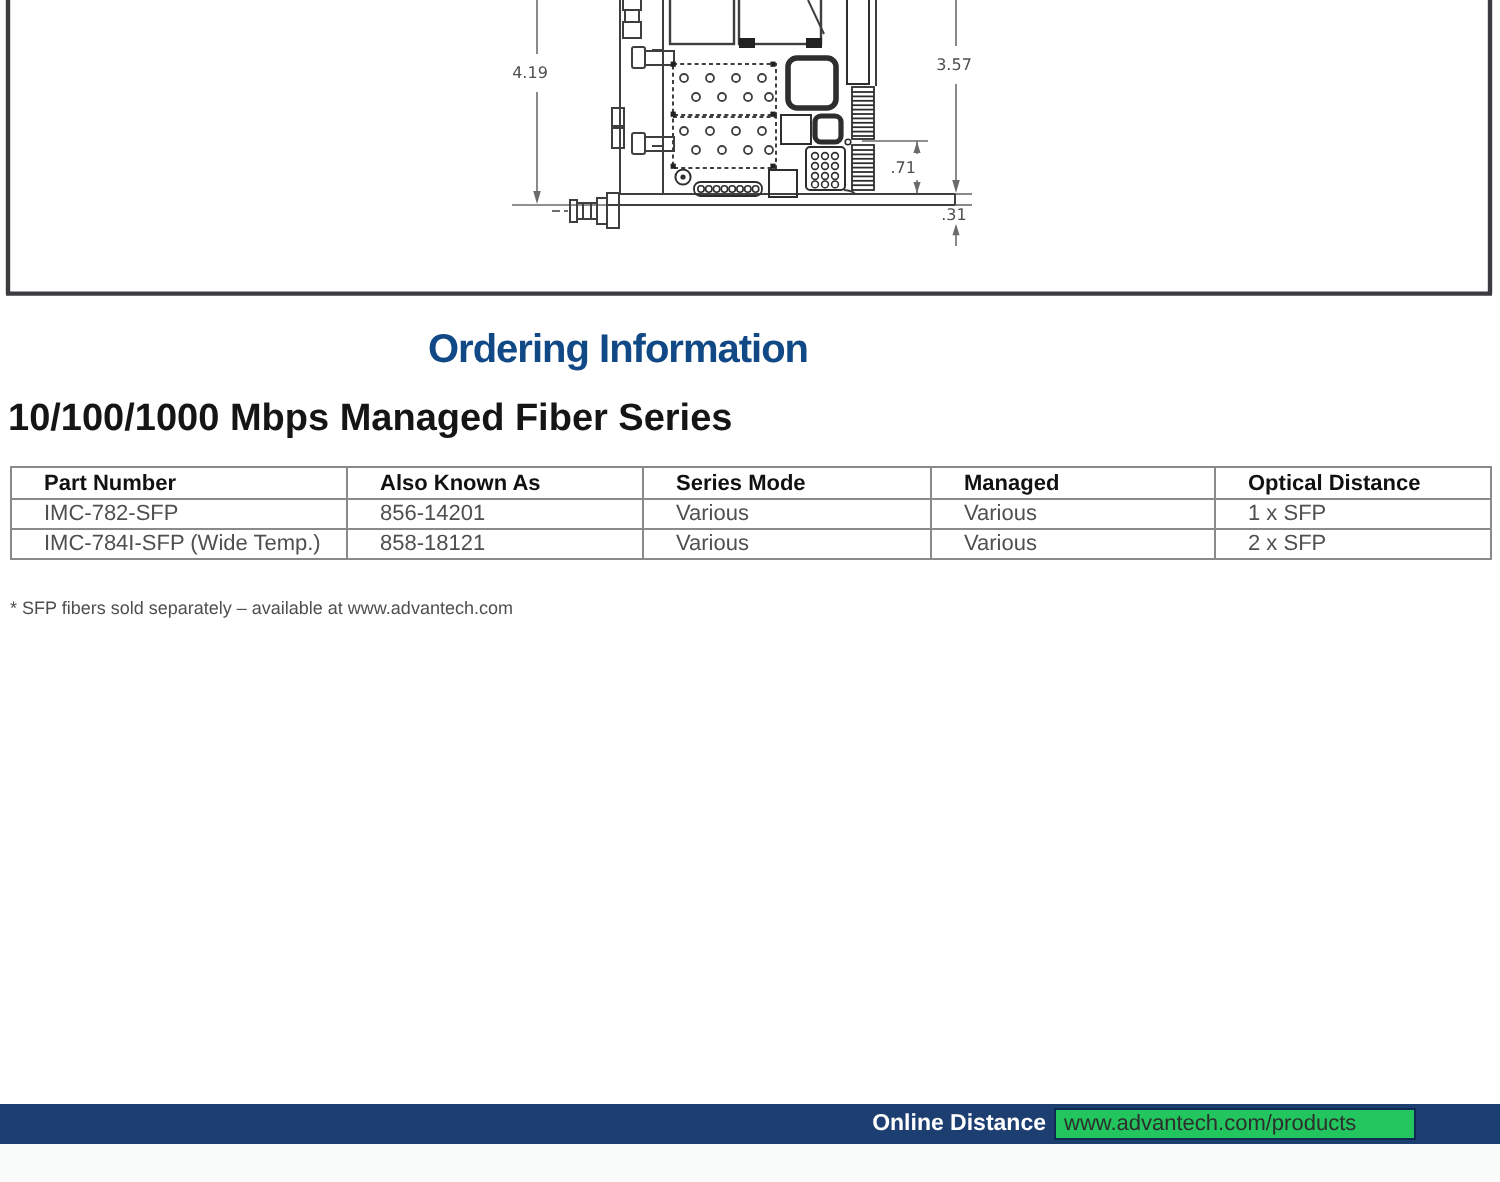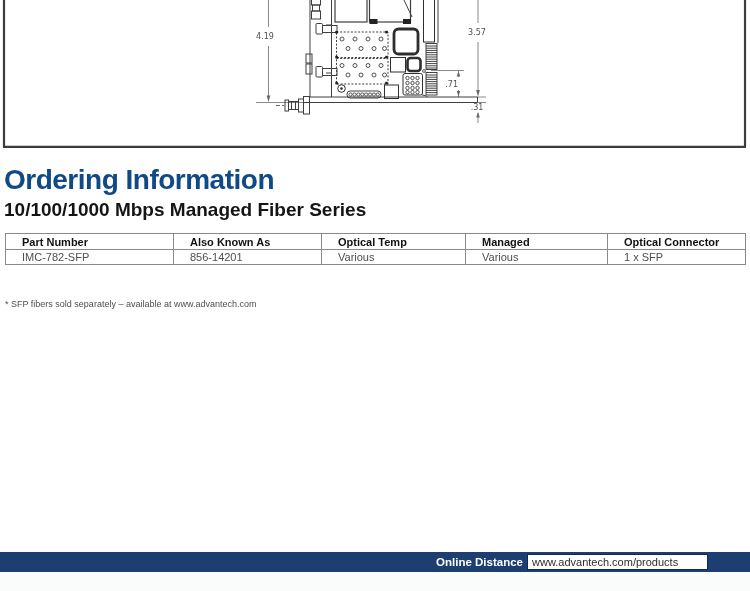--- a/index.html
+++ b/index.html
@@ -9,21 +9,21 @@
     font-family:"Liberation Sans", sans-serif; overflow:hidden;
   }
   
   .drawing-wrap { position:absolute; left:0; top:0; width:666px; height:150px; }
   .drawing-wrap svg { display:block; }
   .dim-label { font-family:"DejaVu Sans", sans-serif; font-size:8px; fill:#4f4f4f; }
 
   
   .section-title {
     position:absolute; left:4px; top:164px; width:400px;
-    font-size:28px; font-weight:bold; letter-spacing:-0.5px; color:#114986;
+    font-size:20px; font-weight:bold; letter-spacing:-0.5px; color:#114986;text-align:right;
   }
   .section-subtitle {
     position:absolute; left:4px; top:199px; width:500px;
     font-size:19px; font-weight:bold; color:#151515;
   }
   table.order-table {
     position:absolute; left:5px; top:233px; width:740px;
     border-collapse:collapse; table-layout:fixed;
   }
   table.order-table th, table.order-table td {
@@ -45,21 +45,21 @@
     position:absolute; left:0; top:552px; width:750px; height:20px;
     background:#1d3e70;
   }
   .footer-label {
     position:absolute; left:420px; top:0; width:103px; height:20px;
     color:#ffffff; font-size:11.5px; font-weight:bold;
     text-align:right; line-height:20px;
   }
   .footer-urlbox {
     position:absolute; left:527px; top:2px; width:181px; height:16px;
-    background:#ffffff; border:1px solid #0e2a52;
+    background:#22c55e; border:1px solid #0e2a52;
   }
   .footer-url {
     display:block; font-size:11px; color:#2d2d2d; line-height:14px; padding-left:4px;
   }
   .below-bar {
     position:absolute; left:0; top:572px; width:750px; height:19px; background:#fafbfb;
   }
 </style>
 </head>
 <body>
@@ -260,33 +260,40 @@
       <col style="width:168px">
         <col style="width:148px">
         <col style="width:144px">
       <col style="width:142px">
         <col style="width:138px">
     </colgroup>
     <thead>
       <tr id="order-head-row">
           <th>Part Number</th>
           <th>Also Known As</th>
-          <th>Optical Temp</th>
+          <th>Series Mode</th>
           <th>Managed</th>
-          <th>Optical Connector</th>
+          <th>Optical Distance</th>
         </tr>
     </thead>
     <tbody id="order-body">
         <tr>
           <td>IMC-782-SFP</td>
           <td>856-14201</td>
           <td>Various</td>
           <td>Various</td>
           <td>1 x SFP</td>
         </tr>
+        <tr>
+          <td>IMC-784I-SFP (Wide Temp.)</td>
+          <td>858-18121</td>
+          <td>Various</td>
+          <td>Various</td>
+          <td>2 x SFP</td>
+        </tr>
       </tbody>
   </table>
 
   <div class="footnote">* SFP fibers sold separately – available at www.advantech.com</div>
 
   <div class="footer-bar">
     <div class="footer-label">Online Distance</div>
     <div class="footer-urlbox">
       <span class="footer-url">www.advantech.com/products</span>
     </div>

